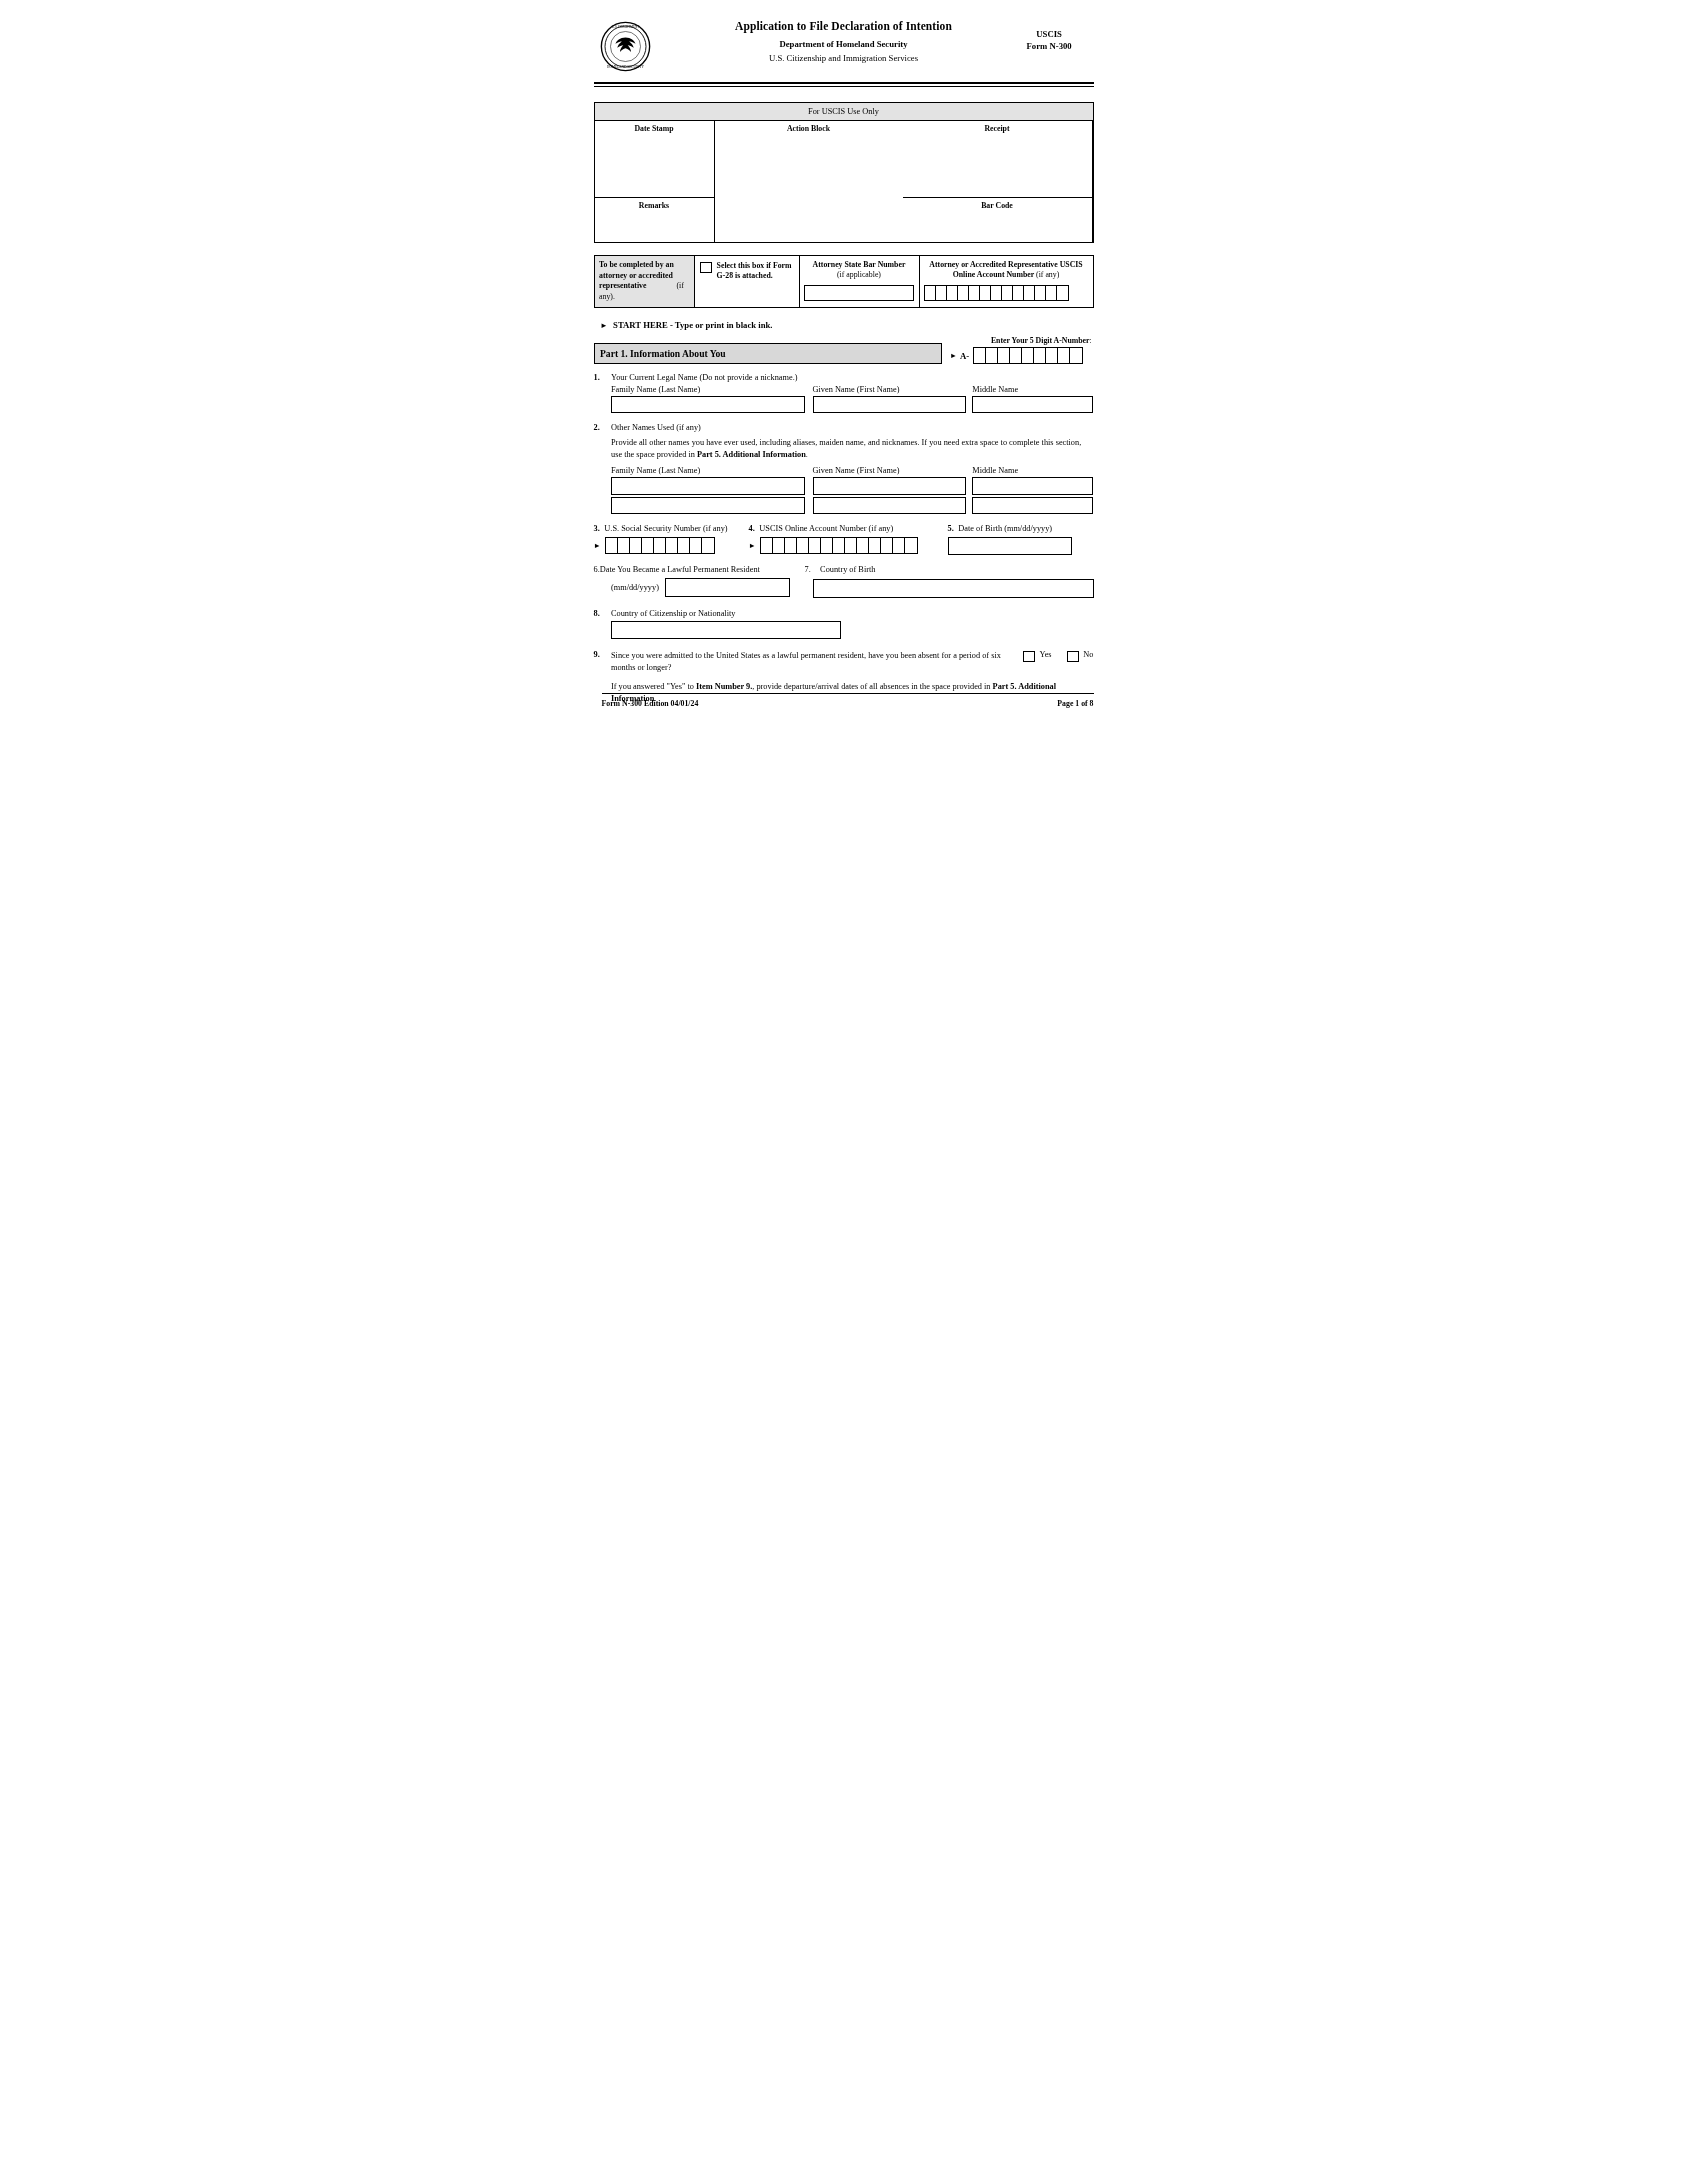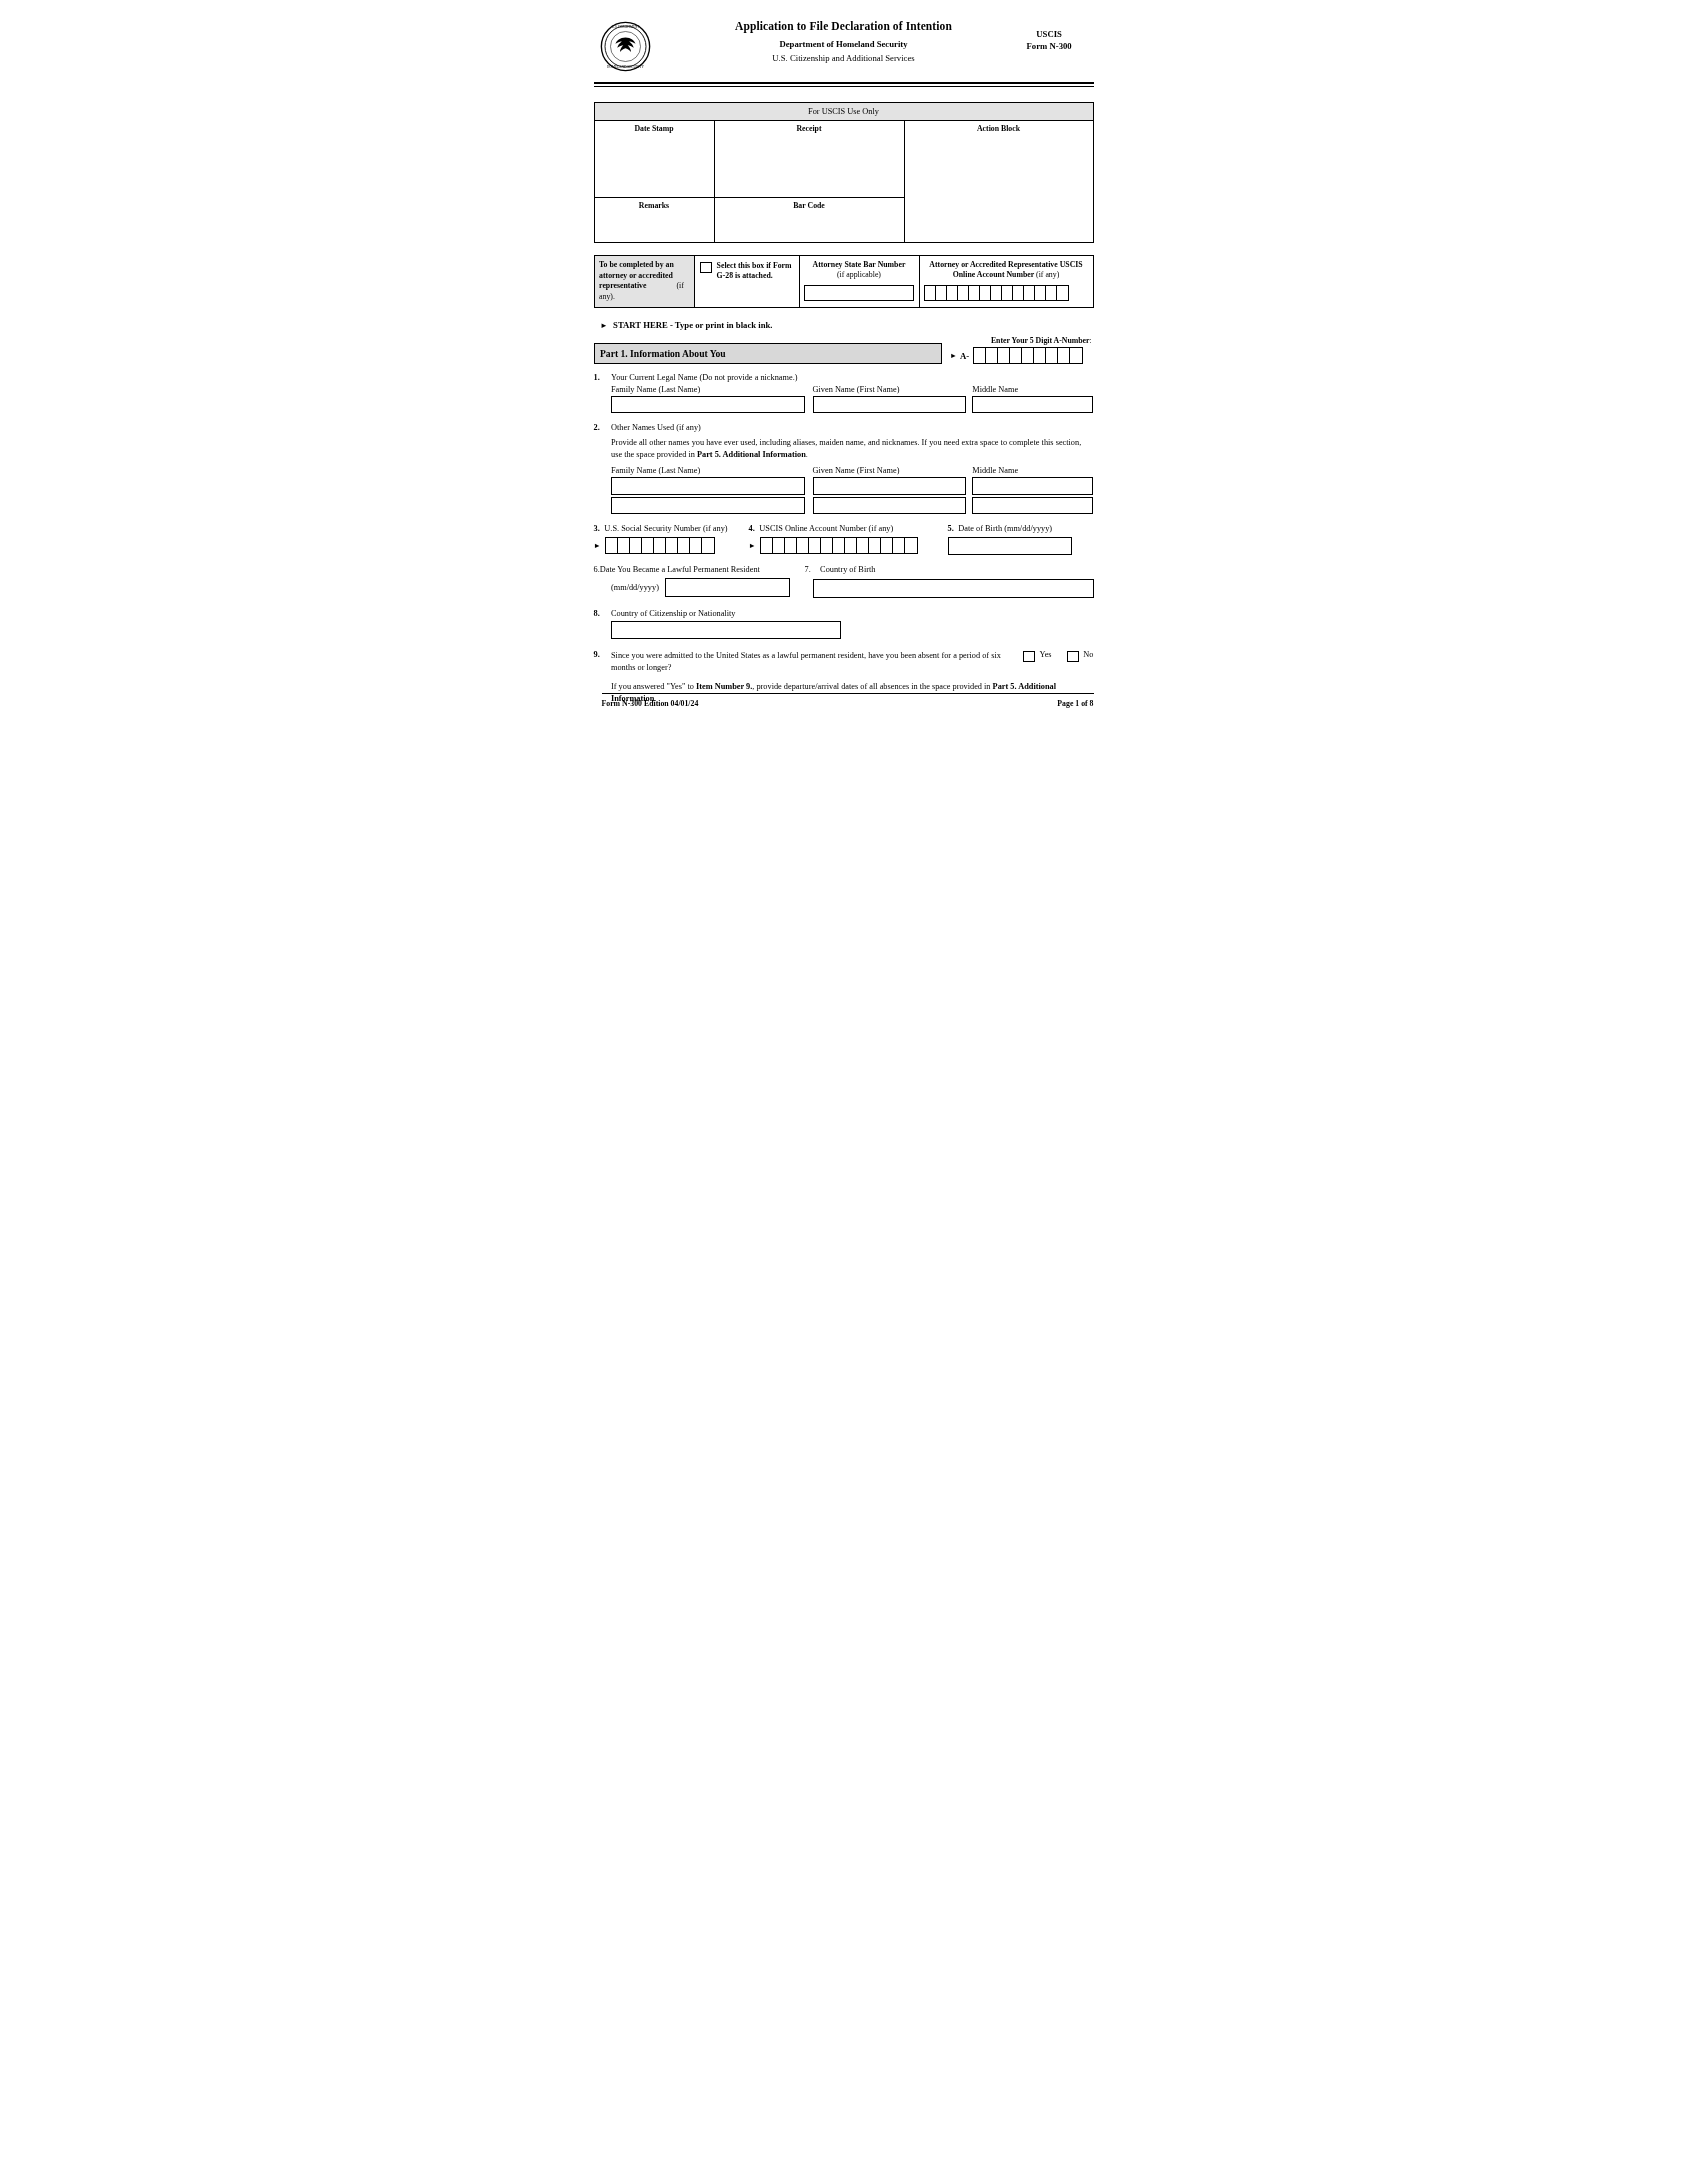--- a/index.html
+++ b/index.html
@@ -332,52 +332,52 @@
         <circle cx="56" cy="56" r="45" fill="none" stroke="#000" stroke-width="2"></circle>
         <circle cx="56" cy="56" r="33" fill="none" stroke="#000" stroke-width="1.2"></circle>
         <path d="M56 36 c-12 0 -20 7 -22 14 c6 -4 10 -5 14 -5 c-6 4 -9 9 -10 14 c5 -4 9 -6 13 -6 c-5 5 -7 10 -7 15 c4 -4 8 -7 12 -8 c4 1 8 4 12 8 c0 -5 -2 -10 -7 -15 c4 0 8 2 13 6 c-1 -5 -4 -10 -10 -14 c4 0 8 1 14 5 c-2 -7 -10 -14 -22 -14 z" fill="#000"></path>
         <text x="56" y="16" font-size="7" text-anchor="middle" font-family="Liberation Serif, serif">U.S. DEPARTMENT</text>
         <text x="56" y="103" font-size="7.5" text-anchor="middle" font-family="Liberation Serif, serif">HOMELAND SECURITY</text>
       </svg>
     </div>
     <div class="header-center">
       <div class="doc-title">Application to File Declaration of Intention</div>
       <div class="doc-sub1">Department of Homeland Security</div>
-      <div class="doc-sub2">U.S. Citizenship and Additional Services</div>
+      <div class="doc-sub2">U.S. Citizenship and Immigration Services</div>
     </div>
     <div class="header-right">
       <div>USCIS</div>
       <div>Form N-300</div>
     </div>
   </div>
 
   <div class="rule-thick"></div>
 
   <div class="uscis-box">
     <div class="uscis-title">For USCIS Use Only</div>
     <div class="uscis-grid">
       <div class="uscis-col left">
         <div class="cell-top">
           <div class="cell-label">Date Stamp</div>
         </div>
         <div class="cell-bot">
           <div class="cell-label">Remarks</div>
         </div>
       </div>
+      <div class="uscis-col right">
+        <div class="cell-right">
+          <div class="cell-label">Action Block</div>
+        </div>
+      </div>
       <div class="uscis-col mid">
         <div class="cell-top">
           <div class="cell-label">Receipt</div>
         </div>
         <div class="cell-bot">
           <div class="cell-label">Bar Code</div>
-        </div>
-      </div>
-      <div class="uscis-col right">
-        <div class="cell-right">
-          <div class="cell-label">Action Block</div>
         </div>
       </div>
     </div>
   </div>
 
   <div class="attorney">
     <div class="att-1">
       <span>To be completed by an attorney or accredited representative</span><span class="norm"> (if any).</span>
     </div>
     <div class="att-2">

